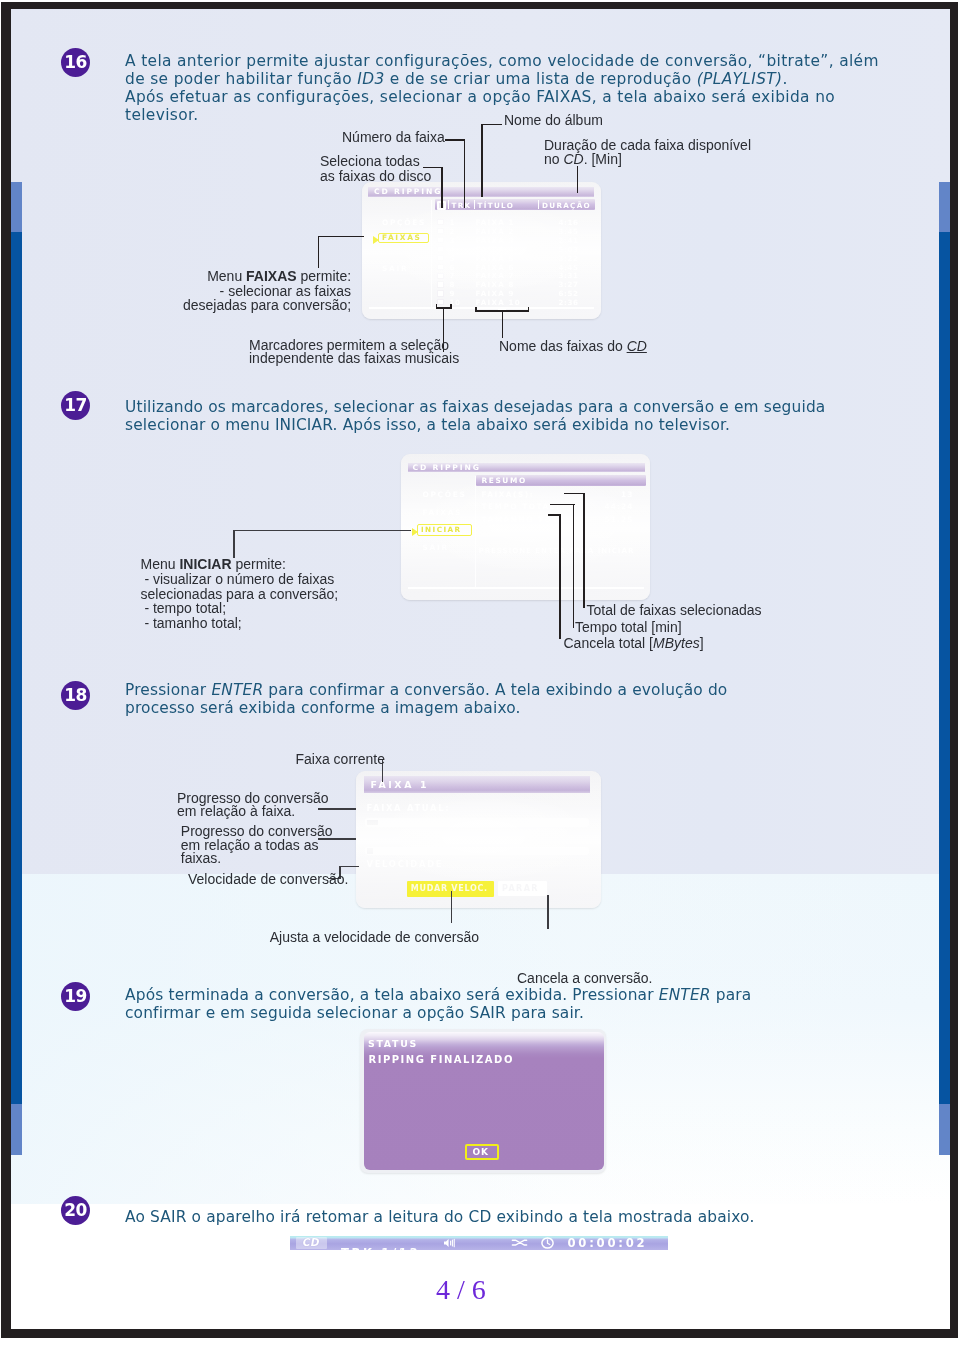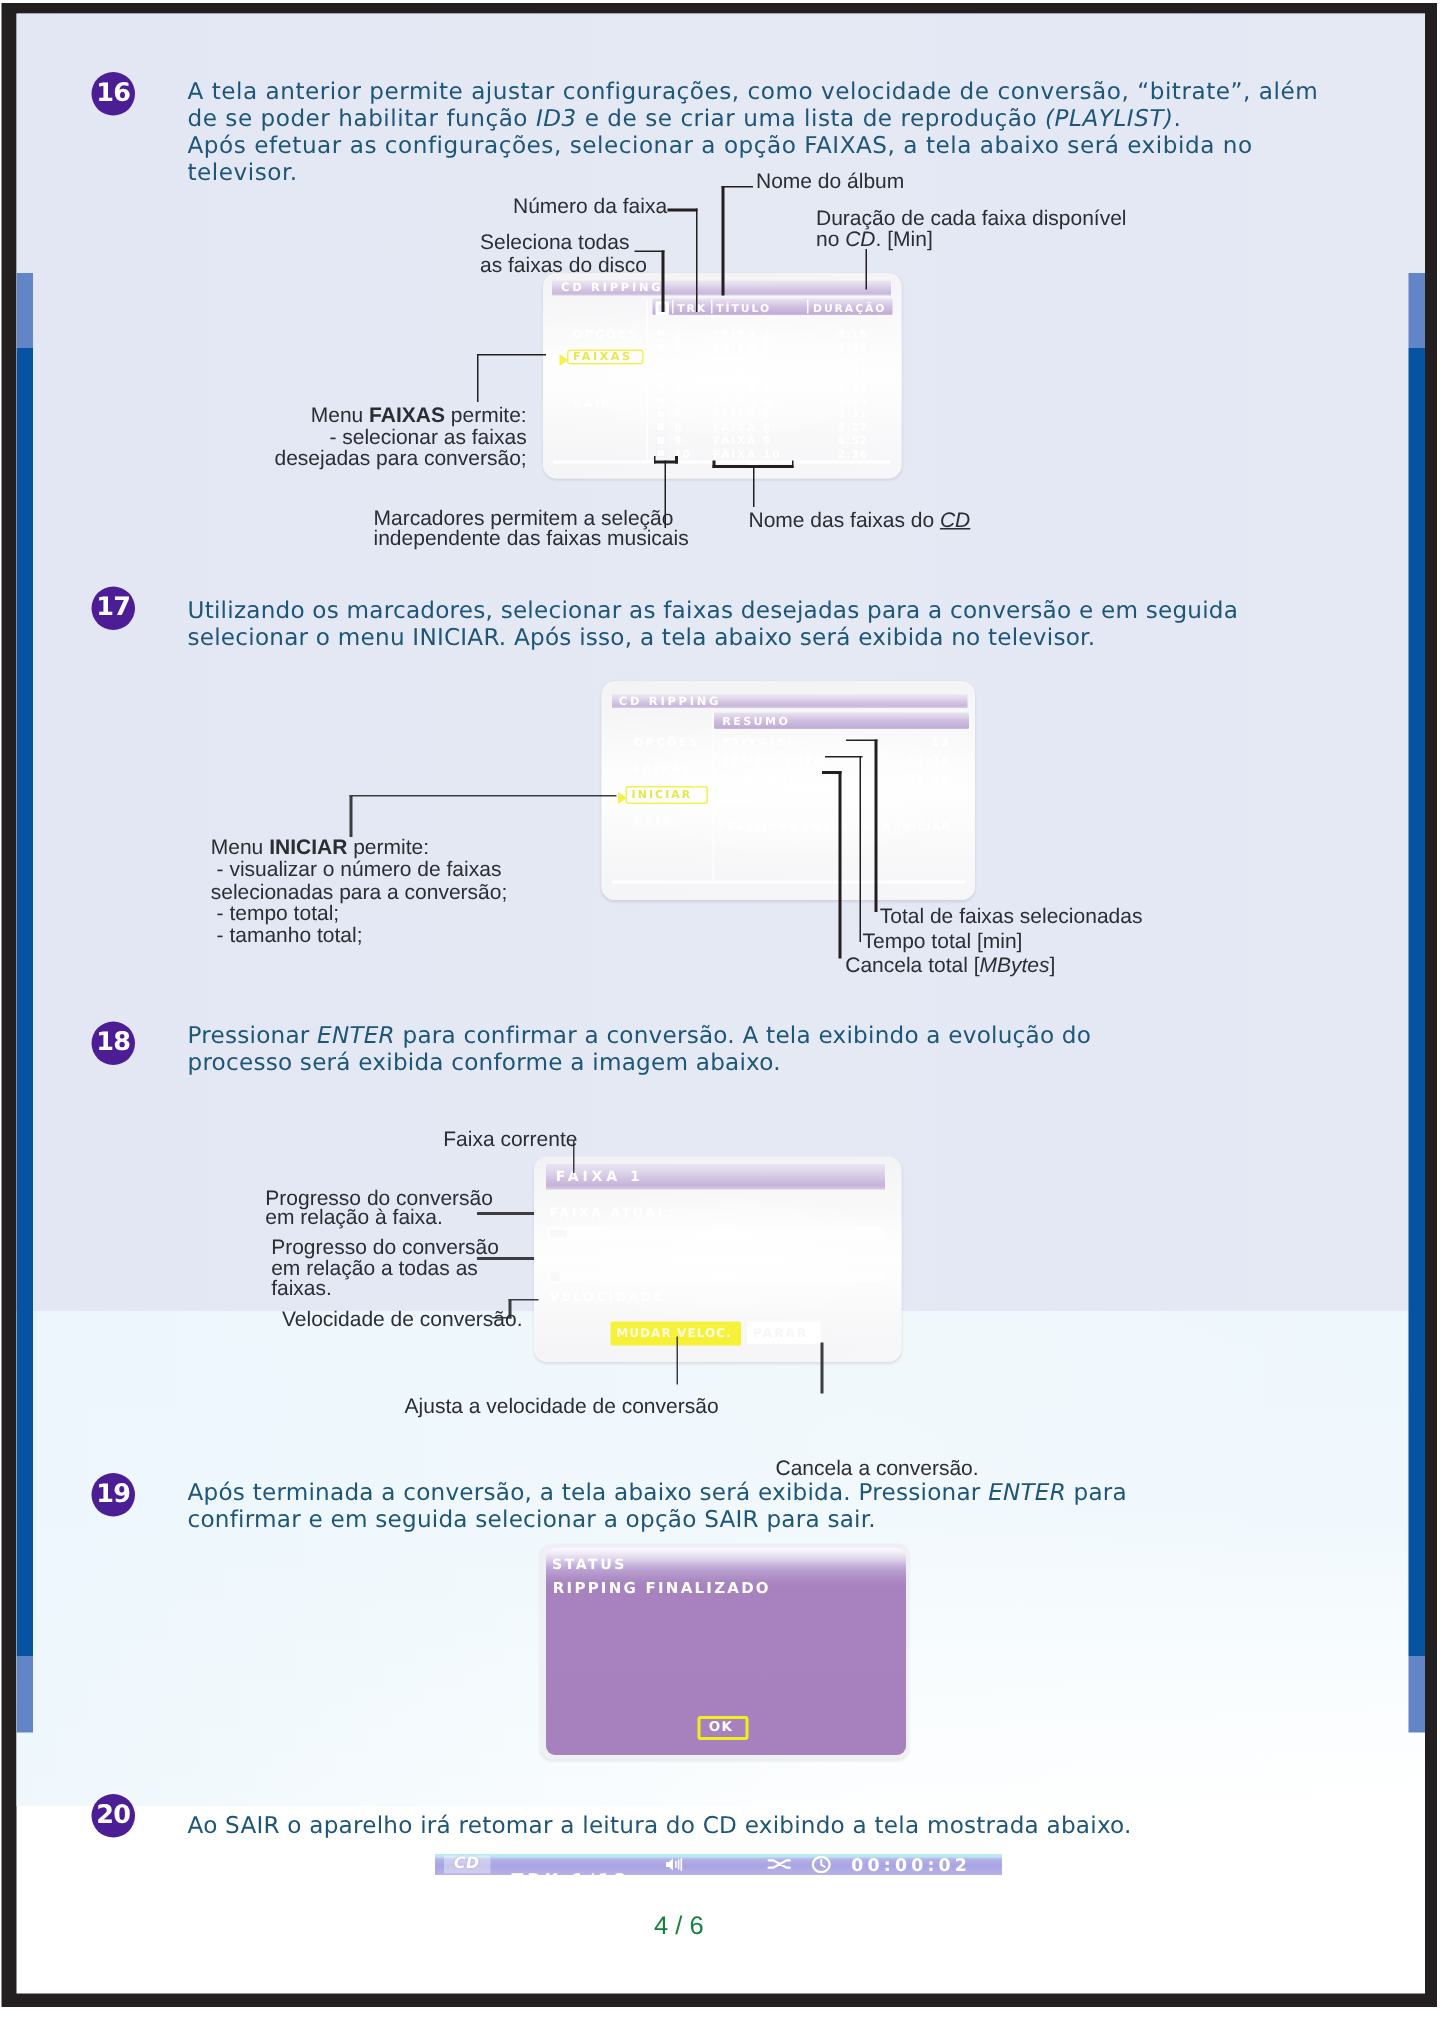--- a/index.html
+++ b/index.html
@@ -63,22 +63,22 @@
            font-family:"DejaVu Sans",sans-serif;}
   .osd{font-family:"DejaVu Sans",sans-serif;font-weight:bold;color:#fff;position:absolute;white-space:nowrap;}
   .osd.onbar{z-index:6;}
   .colbar{position:absolute;z-index:5;
           background:linear-gradient(to bottom,#e3dbec 0%,#d6c9e4 22%,#c2adda 50%,#b59dcf 78%,#ae93c9 92%,#c0addb 100%);
           border-radius:1px;}
   .sel{position:absolute;box-sizing:border-box;border:1.6px solid #f2ee1a;border-radius:2px;}
   .arrow{position:absolute;width:0;height:0;border-left:6px solid #f2ee1a;
          border-top:4px solid transparent;border-bottom:4px solid transparent;}
 
-  .pagenum{position:absolute;color:#15803d;font-size:17px;font-weight:normal;
-           font-family:Liberation Sans, sans-serif;}
+  .pagenum{position:absolute;color:#6d28d9;font-size:28px;font-weight:normal;
+           font-family:Liberation Serif, serif;}
 </style>
 </head>
 <body>
 
 <div class="frame"></div>
 <div class="page">
   <div class="page-bg-top"></div>
   <div class="page-bg-bot"></div>
 
   <div class="sidebar sb-l sb-cap" style="top:172.7px;height:50px;"></div>

